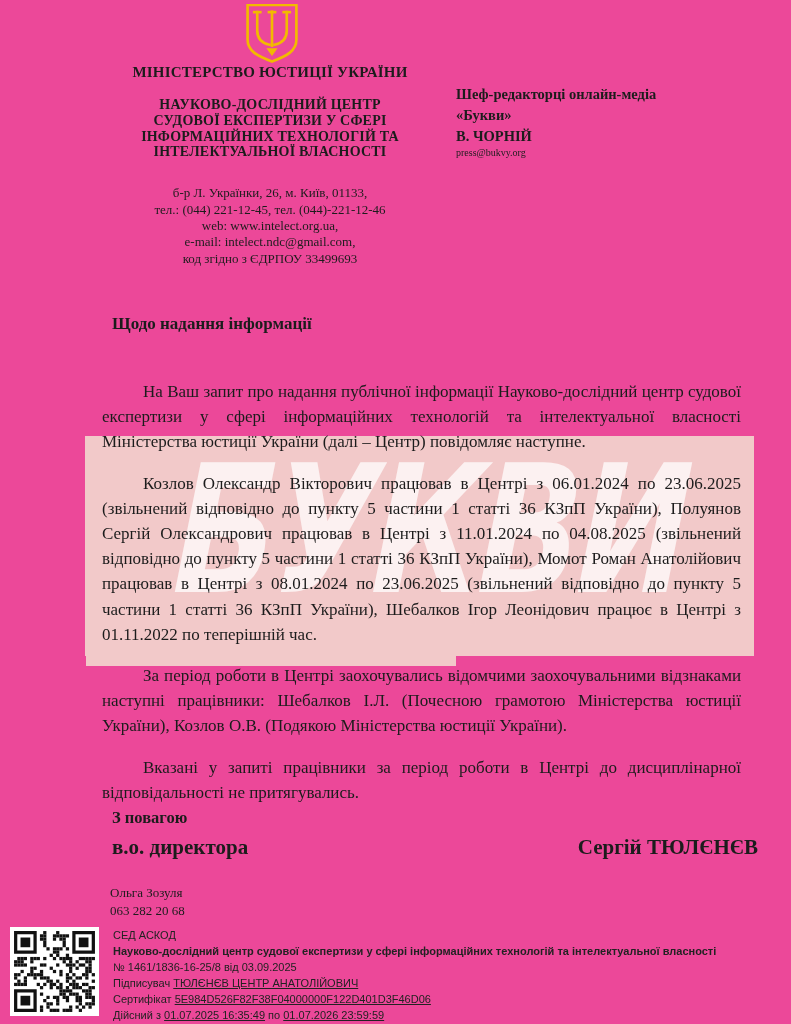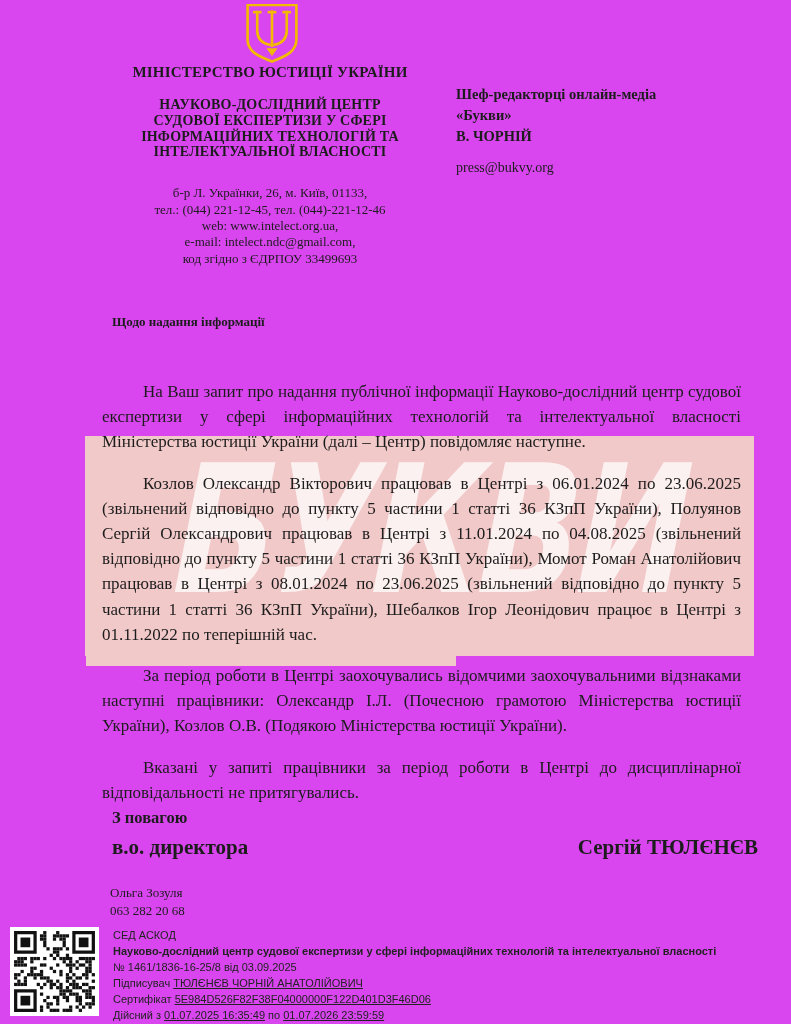--- a/index.html
+++ b/index.html
@@ -1,39 +1,39 @@
 <!DOCTYPE html>
 <html><head>
 <meta charset="utf-8">
 <style>
   html,body{margin:0;padding:0;background:#e8e8e8;}
   .page{
     position:relative;
     width:791px;height:1024px;
-    background:#d946ef;
+    background:#ec4899;
     font-family:"Liberation Serif", serif;
     color:#1c1c1c;
     overflow:hidden;
     margin:0 auto;
   }
   .abs{position:absolute;}
   .pre{white-space:pre-line;margin-top:20px;}
 
   
   .emblem{left:243px;top:4px;width:58px;height:59px;}
   .org-block{left:85px;top:64px;width:370px;text-align:center;}
   .ministry{font-weight:bold;font-size:15px;letter-spacing:.2px;}
   .center-name{font-weight:bold;font-size:14px;line-height:15.8px;margin-top:16px;letter-spacing:.2px;}
   .org-address{font-size:13px;line-height:16.4px;margin-top:25px;}
   .recipient-block{left:456px;top:64px;width:312px;}
   .recipient{font-weight:bold;font-size:14.5px;line-height:21px;}
-  .recipient-email{font-size:14px;margin-top:13px;}
-
-  
-  .subject{left:112px;top:314px;font-weight:bold;font-size:13px;}
+  .recipient-email{font-size:10px;}
+
+  
+  .subject{left:112px;top:314px;font-weight:bold;font-size:17px;}
   .body-text{left:86px;top:363px;width:671px;font-size:17px;line-height:25.2px;
              text-align:justify;z-index:3;}
   .body-text p{margin:16px;text-indent:41px;}
 
   
   .hl-main{left:85px;top:436px;width:669px;height:220px;z-index:1;}
   .hl-tail{left:86px;top:656px;width:370px;height:10px;z-index:1;}
   .watermark{
     left:180px;top:442px;z-index:2;
     font-family:"DejaVu Sans", sans-serif;
@@ -99,21 +99,21 @@
   <div class="abs subject">Щодо надання інформації</div>
 
   <div class="abs hl-main" style="background-color: rgb(242, 201, 201);"></div>
   <div class="abs hl-tail" style="background-color: rgb(242, 201, 201);"></div>
 
   <div class="abs watermark" style="color: rgb(252, 241, 241);">БУКВИ</div>
 
   <div class="abs body-text">
     <p>На Ваш запит про надання публічної інформації Науково-дослідний центр судової експертизи у сфері інформаційних технологій та інтелектуальної власності Міністерства юстиції України (далі – Центр) повідомляє наступне.</p>
     <p>Козлов Олександр Вікторович працював в Центрі з 06.01.2024 по 23.06.2025 (звільнений відповідно до пункту 5 частини 1 статті 36 КЗпП України), Полуянов Сергій Олександрович працював в Центрі з 11.01.2024 по 04.08.2025 (звільнений відповідно до пункту 5 частини 1 статті 36 КЗпП України), Момот Роман Анатолійович працював в Центрі з 08.01.2024 по 23.06.2025 (звільнений відповідно до пункту 5 частини 1 статті 36 КЗпП України), Шебалков Ігор Леонідович працює в Центрі з 01.11.2022 по теперішній час.</p>
-    <p>За період роботи в Центрі заохочувались відомчими заохочувальними відзнаками наступні працівники: Олександр І.Л. (Почесною грамотою Міністерства юстиції України), Козлов О.В. (Подякою Міністерства юстиції України).</p>
+    <p>За період роботи в Центрі заохочувались відомчими заохочувальними відзнаками наступні працівники: Шебалков І.Л. (Почесною грамотою Міністерства юстиції України), Козлов О.В. (Подякою Міністерства юстиції України).</p>
     <p>Вказані у запиті працівники за період роботи в Центрі до дисциплінарної відповідальності не притягувались.</p>
   </div>
 
   <div class="abs closing">З повагою</div>
   <div class="abs sig-row">
     <span>в.о. директора</span>
     <span>Сергій ТЮЛЄНЄВ</span>
   </div>
   <div class="abs contact">
     <div>Ольга Зозуля</div>
@@ -323,21 +323,21 @@
         <rect x="80" y="96" width="4" height="4"></rect>
       </g>
   </svg>
 
   <div class="abs stamp-text">
     <div>СЕД АСКОД</div>
     <div class="b">Науково-дослідний центр судової експертизи у сфері інформаційних технологій та інтелектуальної власності</div>
     <div>№ 1461/1836-16-25/8 від 03.09.2025</div>
     <div>
       <span>Підписувач</span>
-      <span class="u">ТЮЛЄНЄВ ЧОРНІЙ АНАТОЛІЙОВИЧ</span>
+      <span class="u">ТЮЛЄНЄВ ЦЕНТР АНАТОЛІЙОВИЧ</span>
     </div>
     <div>
       <span>Сертифікат</span>
       <span class="u">5E984D526F82F38F04000000F122D401D3F46D06</span>
     </div>
     <div>
       <span>Дійсний з</span>
       <span class="u">01.07.2025 16:35:49</span>
       <span>по</span>
       <span class="u">01.07.2026 23:59:59</span>

